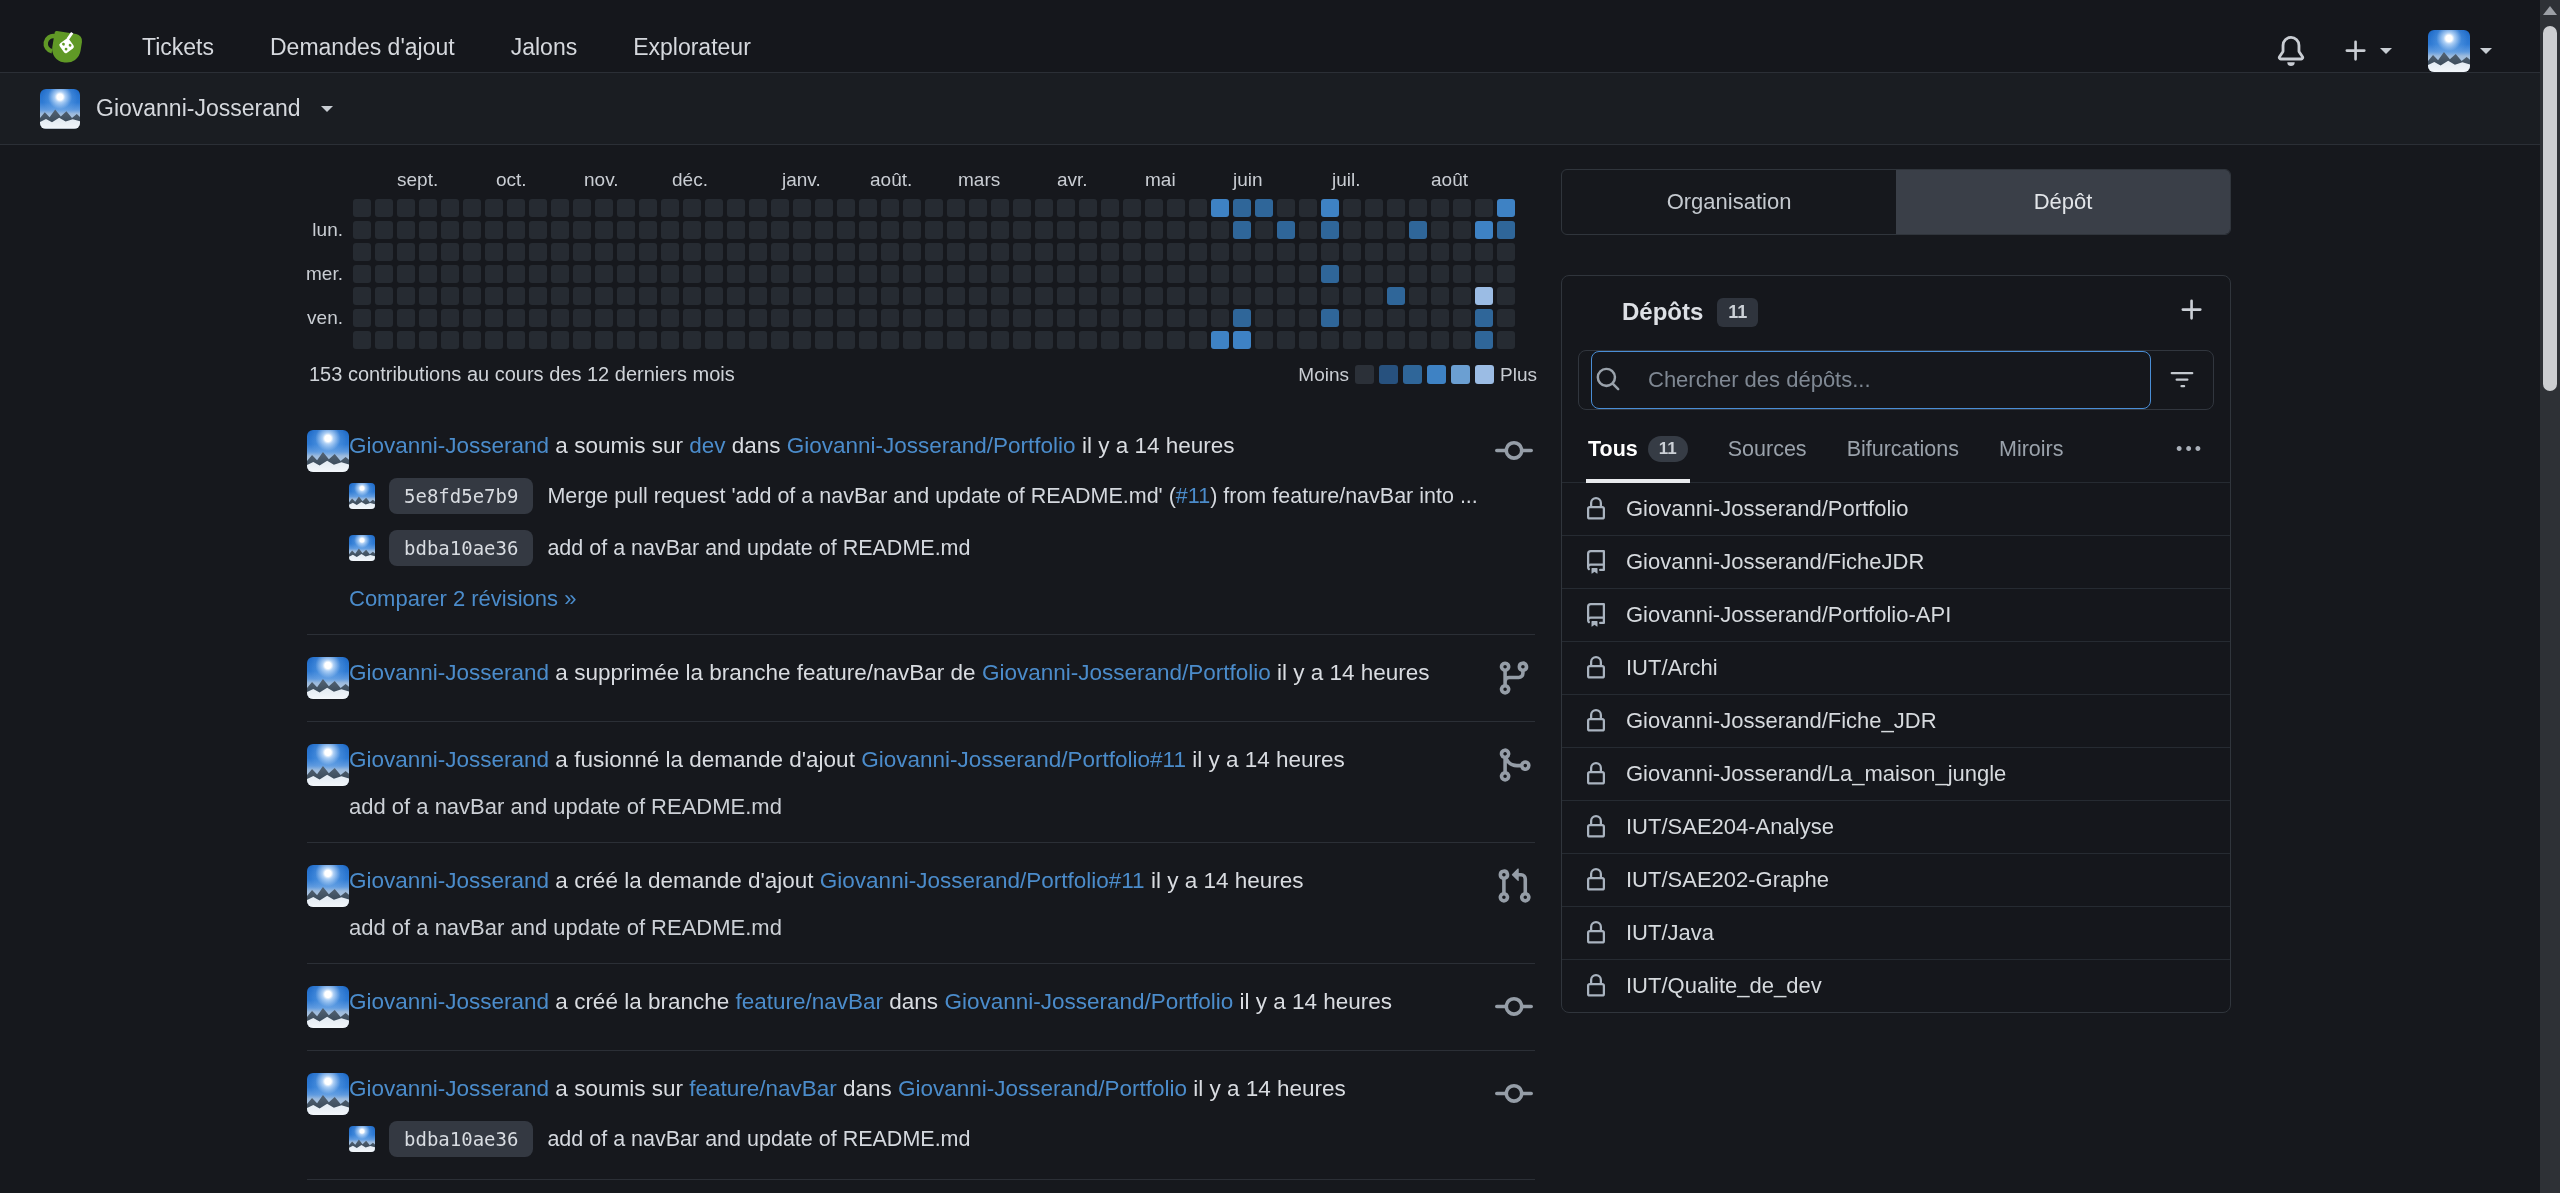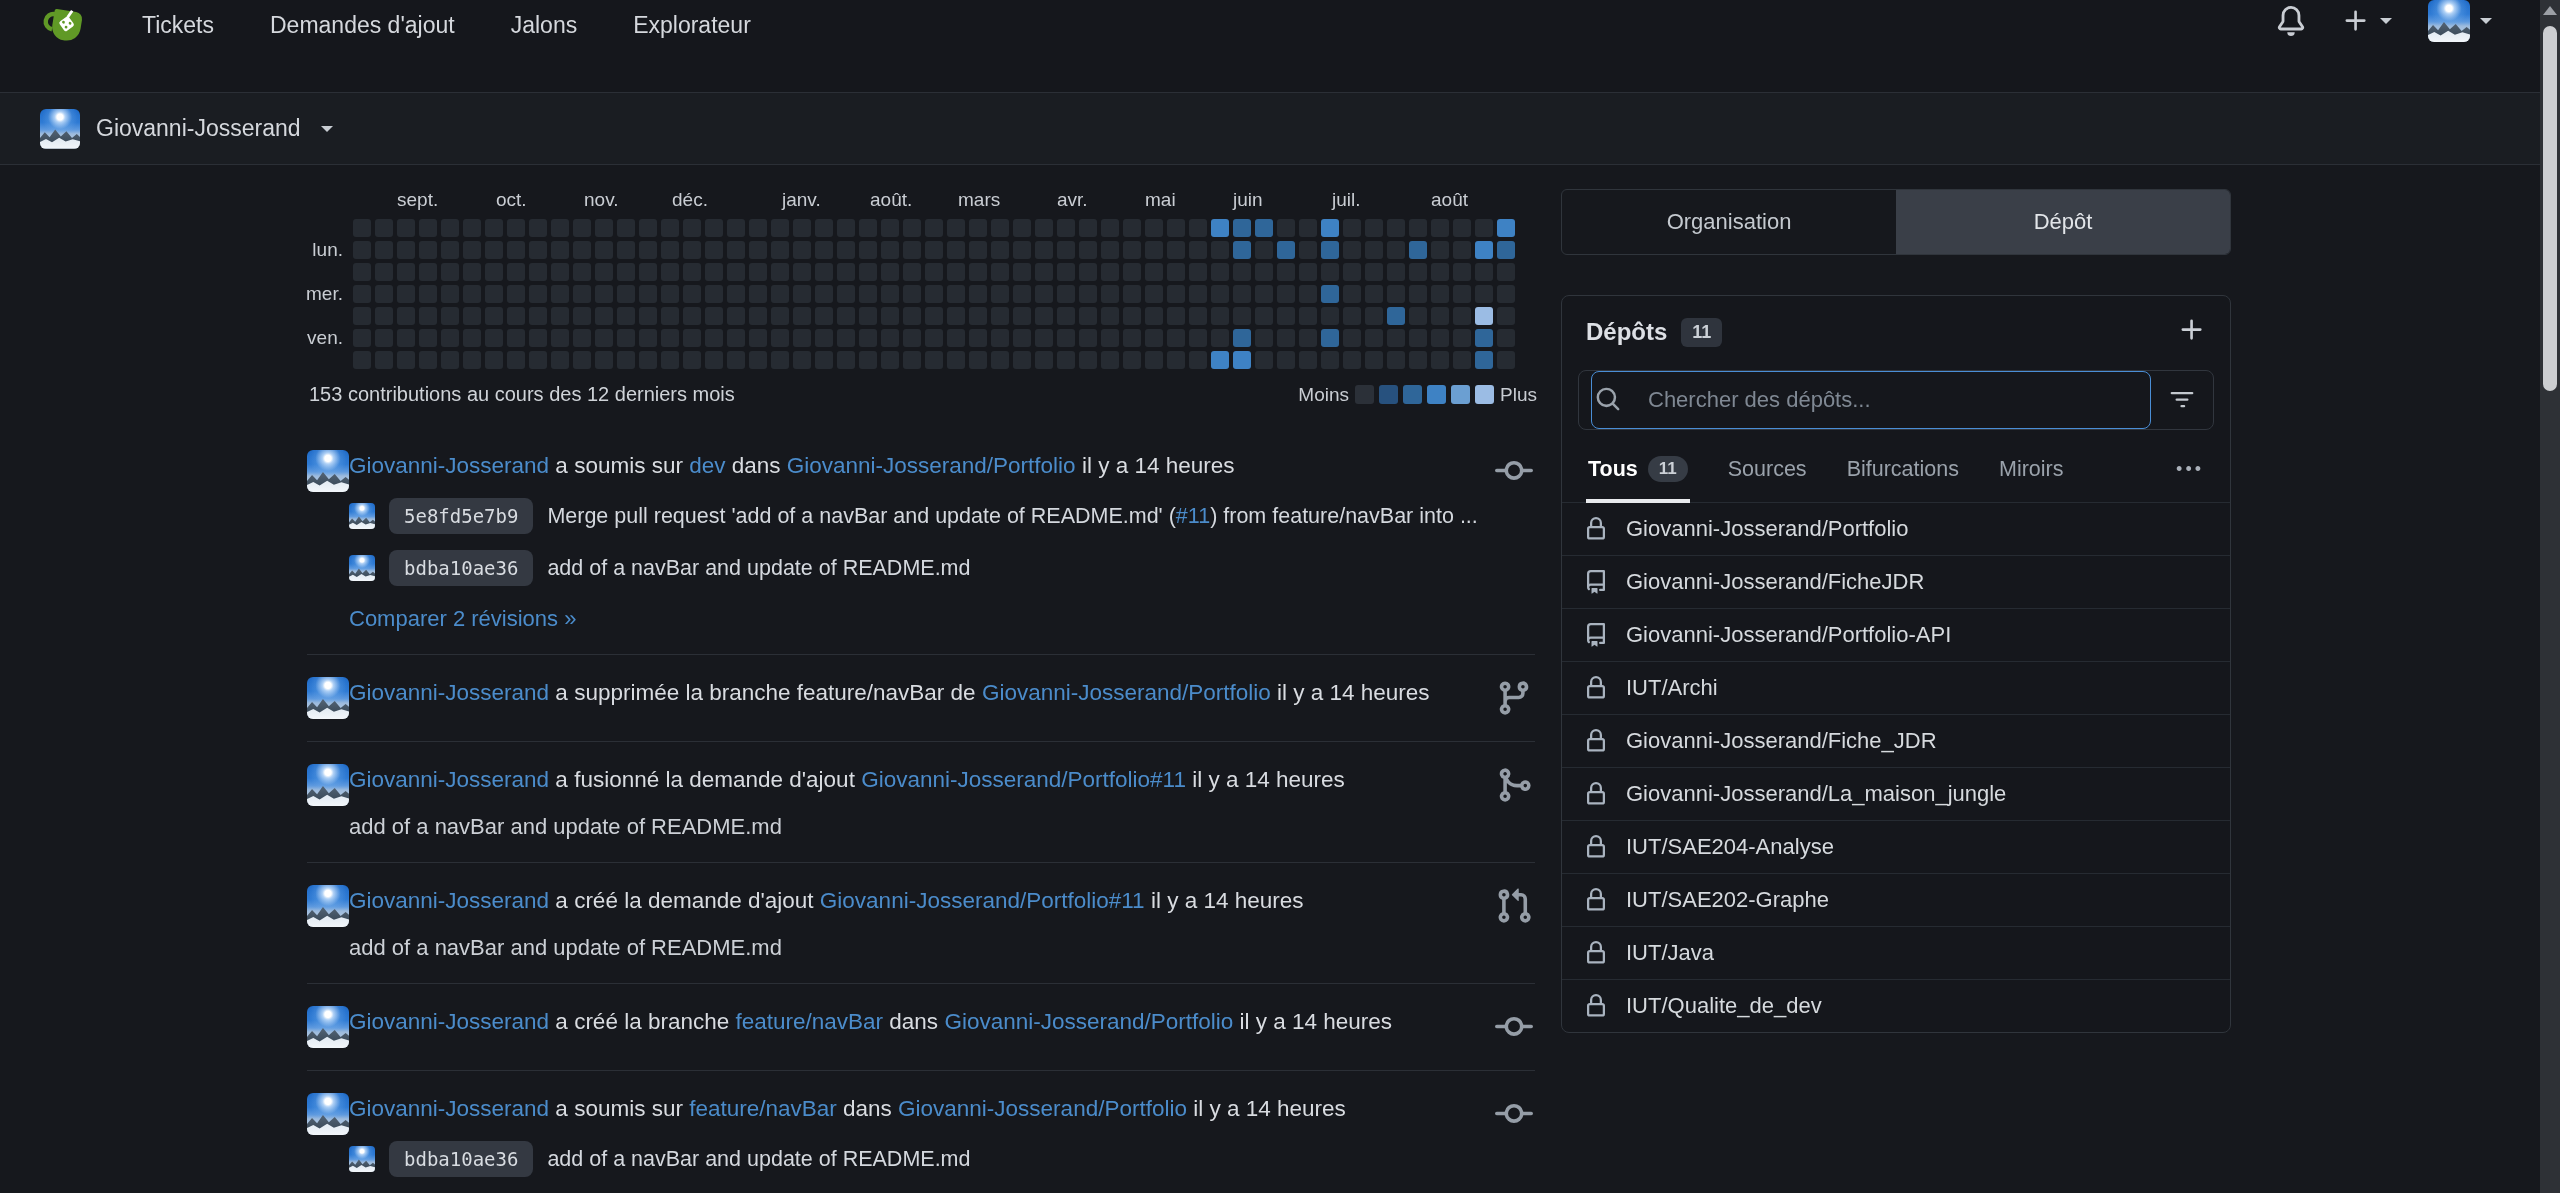--- a/index.html
+++ b/index.html
@@ -7,22 +7,22 @@
   body {
     background:#16181d;
     font-family:"Liberation Sans","DejaVu Sans",sans-serif;
     color:#d9dce1;
   }
   a { text-decoration:none; }
   .link { color:#4b8ccb; cursor:pointer; }
 
   
   .navbar {
-    height:93px; background:#15171c; border-bottom:1px solid #2b2f36;
-    display:flex; align-items:flex-start; padding:0 40px; gap:52px;
+    height:73px; background:#15171c; border-bottom:1px solid #2b2f36;
+    display:flex; align-items:flex-end; padding:0 40px; gap:52px;
   }
   .nav-left { display:flex; align-items:center; gap:52px; }
   .logo { width:50px; height:50px; display:block; }
   .nav-menu { display:flex; align-items:center; gap:56px; }
   .nav-item { color:#d5d8dd; font-size:23px; cursor:pointer; }
   .nav-right { margin-left:auto; display:flex; align-items:center; gap:36px; padding-right:28px; }
   .icon-btn { display:flex; align-items:center; gap:10px; cursor:pointer; color:#c9cdd3; }
   .icon-btn svg { display:block; }
   .caret { width:0; height:0; border:6px solid transparent; border-top-color:#c8cdd3; margin-top:6px; }
 
@@ -100,21 +100,21 @@
   .switch-tabs {
     display:flex; border:1px solid #30353c; border-radius:6px; overflow:hidden; height:66px;
   }
   .switch-tab {
     flex:1; display:flex; align-items:center; justify-content:center;
     font-size:22px; color:#c4c9cf; cursor:pointer; background:transparent;
   }
   .switch-tab.active { background:#3a3f48; color:#e2e5e9; }
   .panel { margin-top:40px; border:1px solid #30353c; border-radius:8px; background:#15171c; }
   .panel-header { display:flex; align-items:center; padding:20px 24px 16px; gap:14px; }
-  .panel-title { font-size:24px; font-weight:700; color:#dde0e5; }
+  .panel-title { font-size:24px; font-weight:700; color:#dde0e5;margin-left:36px; }
   .count-badge {
     background:#2f343d; color:#ccd1d7; border-radius:6px; font-size:18px;
     font-weight:600; padding:4px 11px;
   }
   .panel-plus { margin-left:auto; color:#cbd0d6; cursor:pointer; }
   .search-wrap {
     display:flex; align-items:stretch; margin:6px 16px 0;
     border:1px solid #31363e; border-radius:8px;
   }
   .search-box { position:relative; flex:1;padding-left:12px; }

